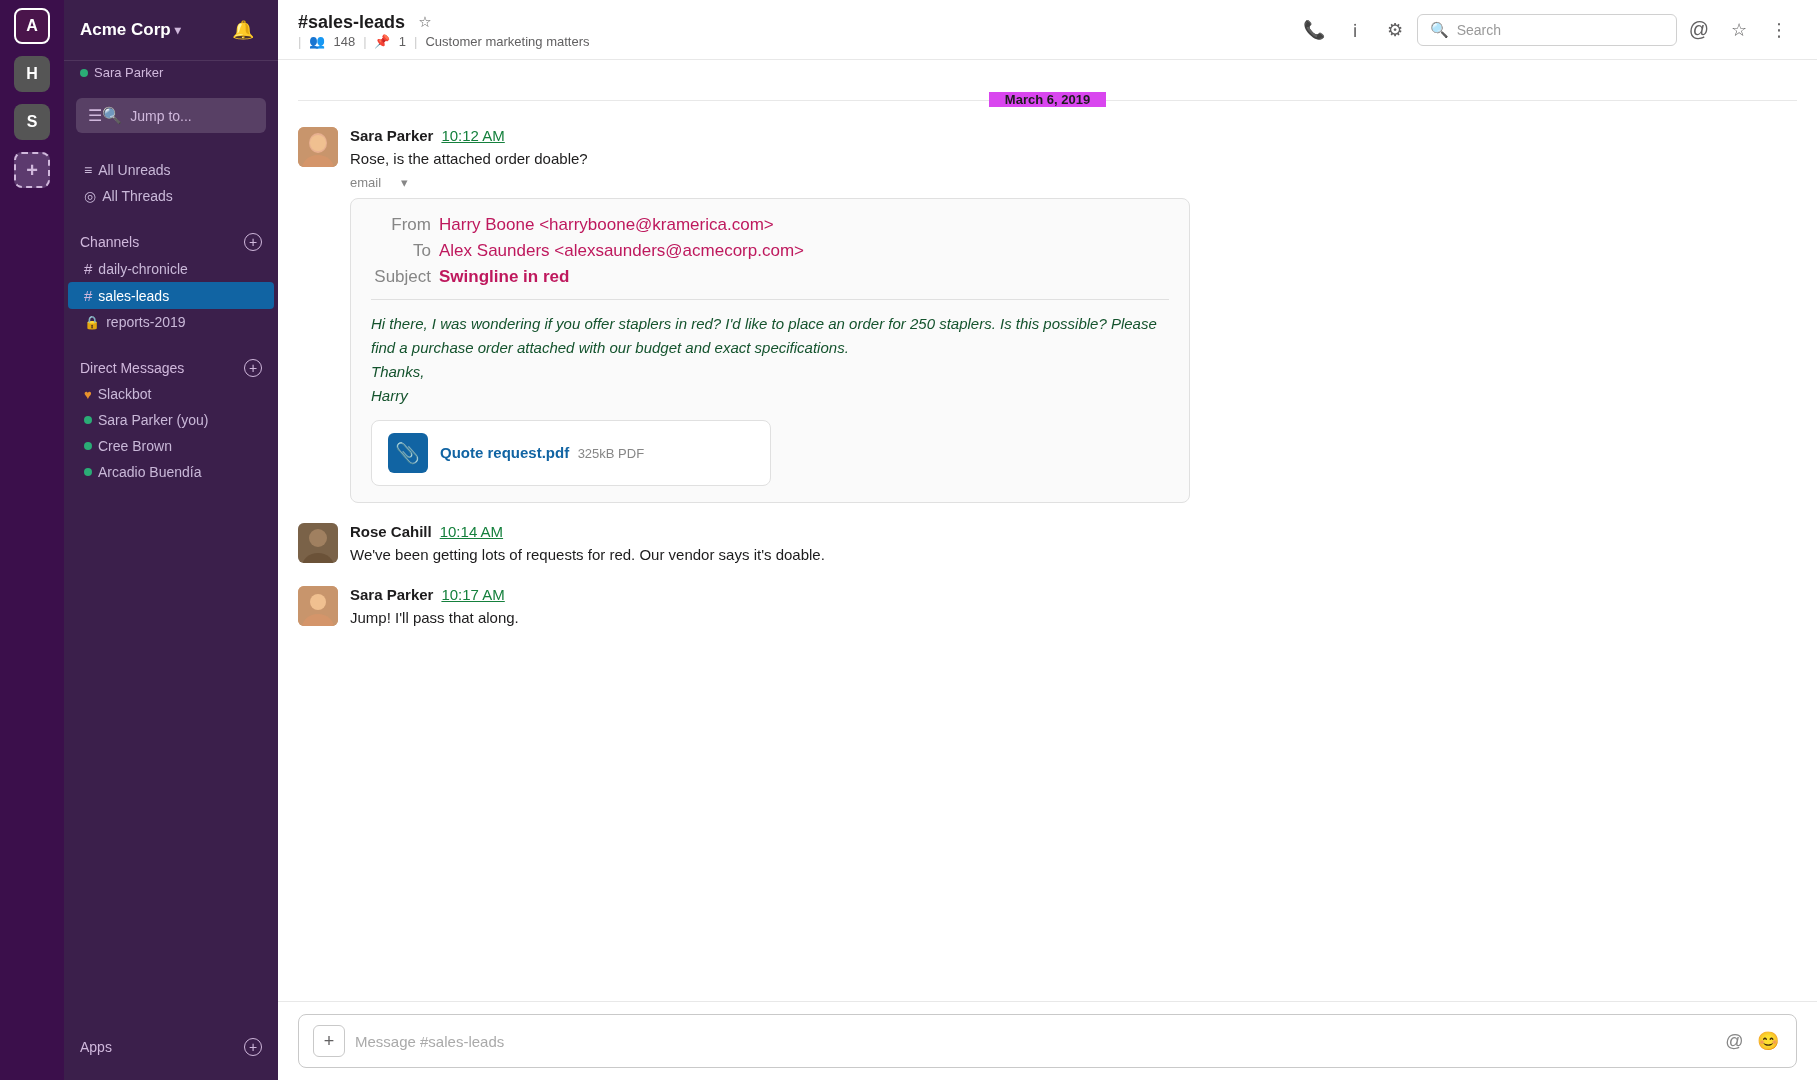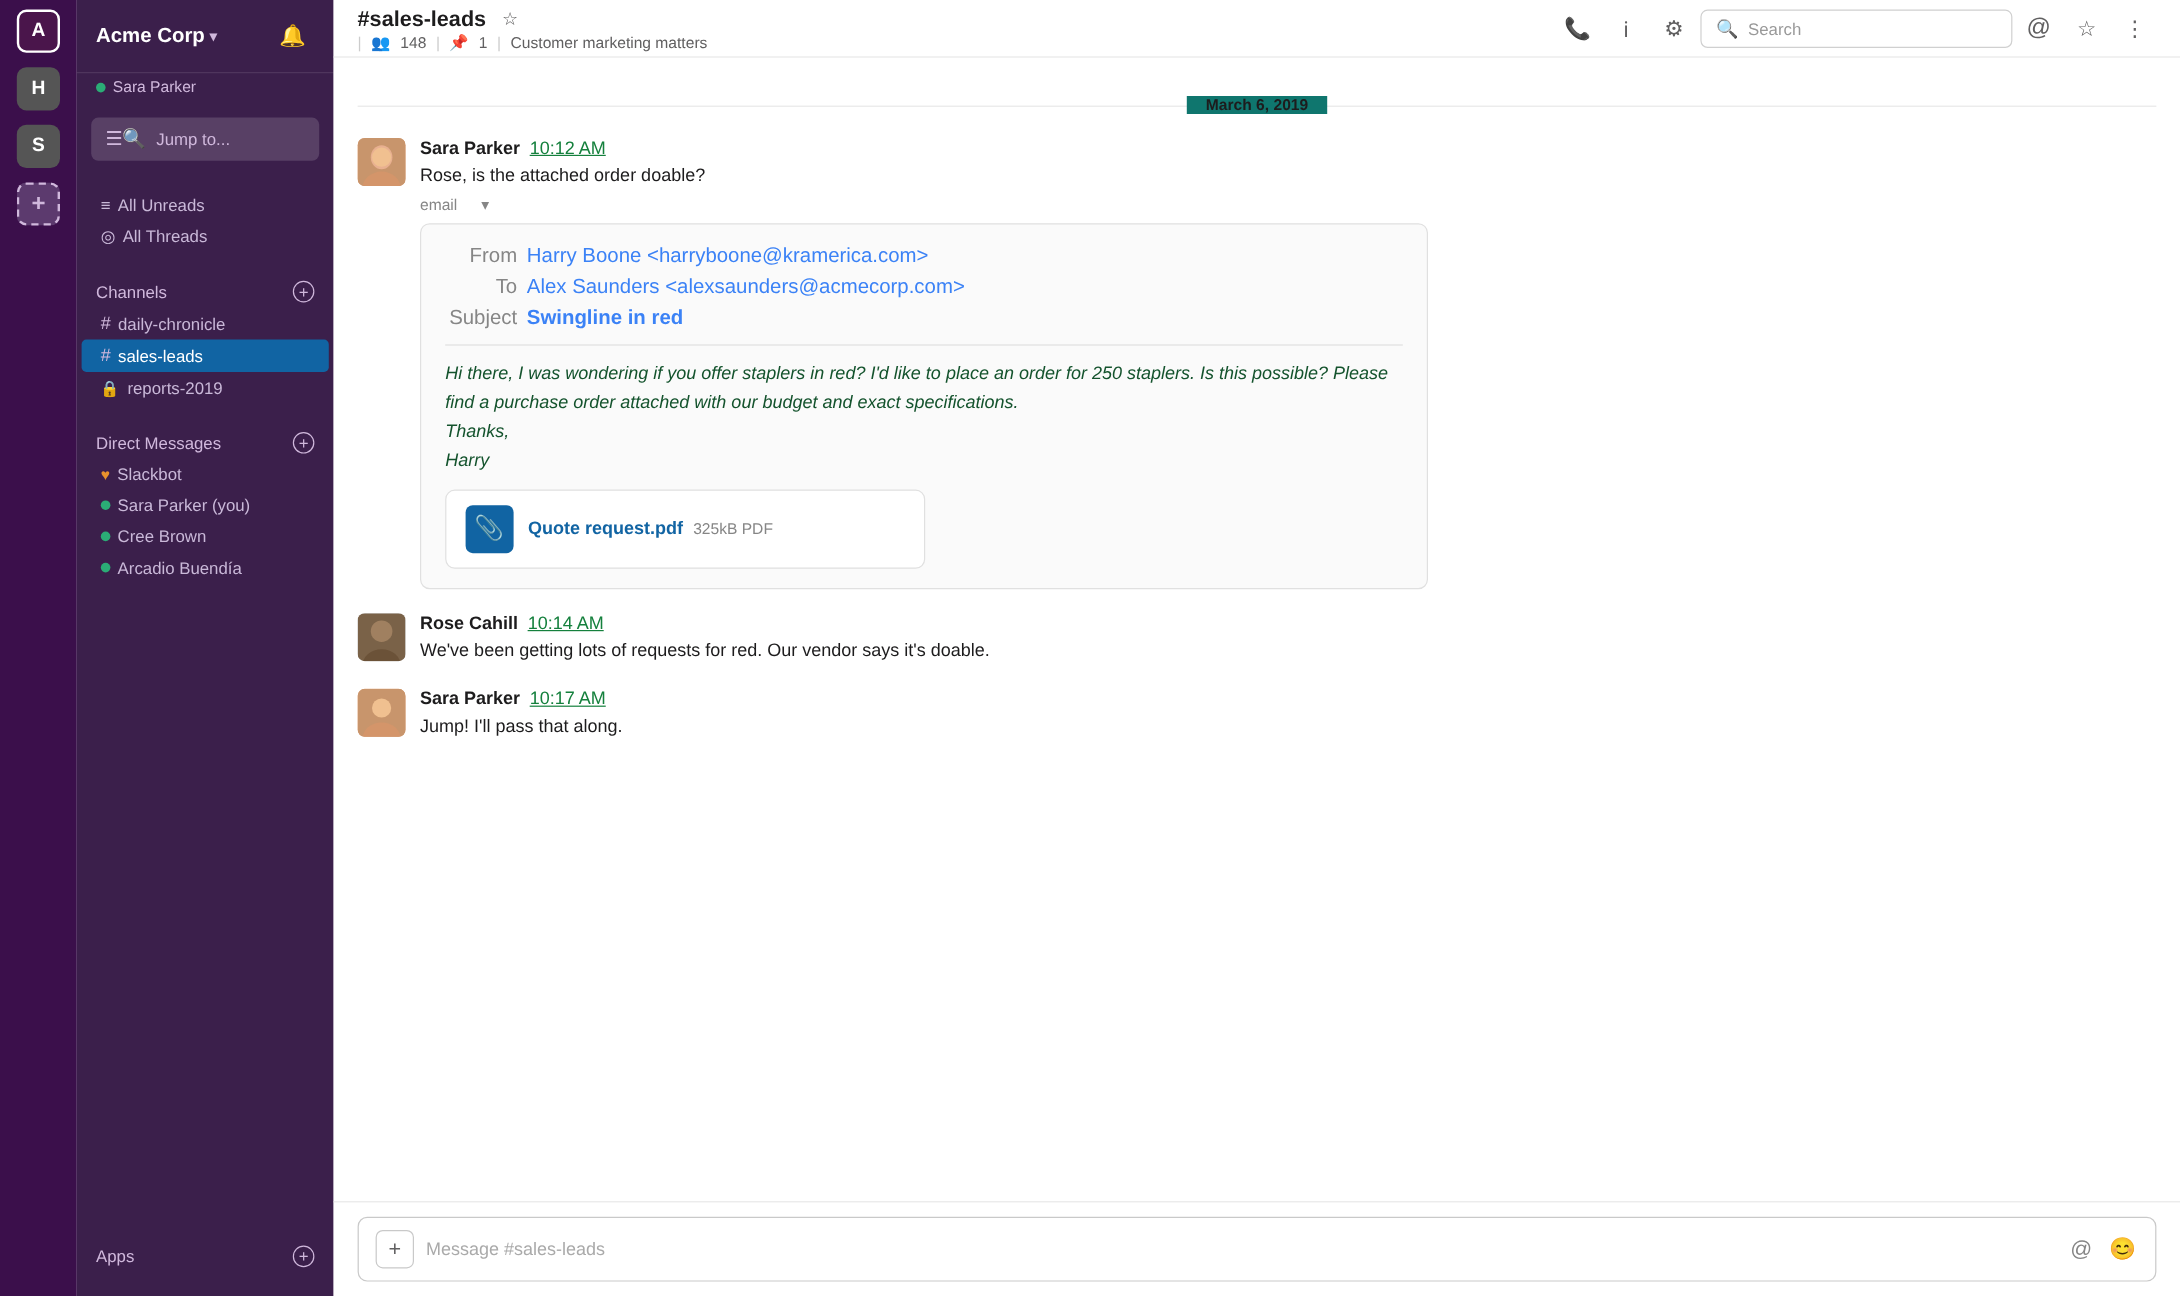--- a/index.html
+++ b/index.html
@@ -157,21 +157,21 @@
       background: #fff;
     }
 
     
     .channel-header {
       display: flex;
       align-items: center;
       padding: 10px 20px;
       border-bottom: 1px solid #e8e8e8;
       gap: 20px;
-      height: 48px;
+      height: 60px;
       flex-shrink: 0;
     }
 
     .channel-title-block {
       display: flex;
       flex-direction: column;
     }
 
     .channel-name {
       font-size: 18px;
@@ -248,21 +248,21 @@
       content: '';
       position: absolute;
       left: 0;
       right: 0;
       top: 50%;
       height: 1px;
       background: #e8e8e8;
     }
 
     .date-divider-label {
-      background: #0f766e;
+      background: #d946ef;
       padding: 0 16px;
       font-size: 13px;
       font-weight: 600;
       color: #1d1c1d;
       position: relative;
       z-index: 1;
     }
 
     .message {
       display: flex;
@@ -337,21 +337,21 @@
     }
 
     .email-field-label {
       color: #868686;
       width: 60px;
       text-align: right;
       flex-shrink: 0;
     }
 
     .email-field-value {
-      color: #3b82f6;
+      color: #be185d;
     }
 
     .email-subject {
       font-weight: 700;
     }
 
     .email-divider {
       height: 1px;
       background: #e0e0e0;
       margin: 12px 0;

